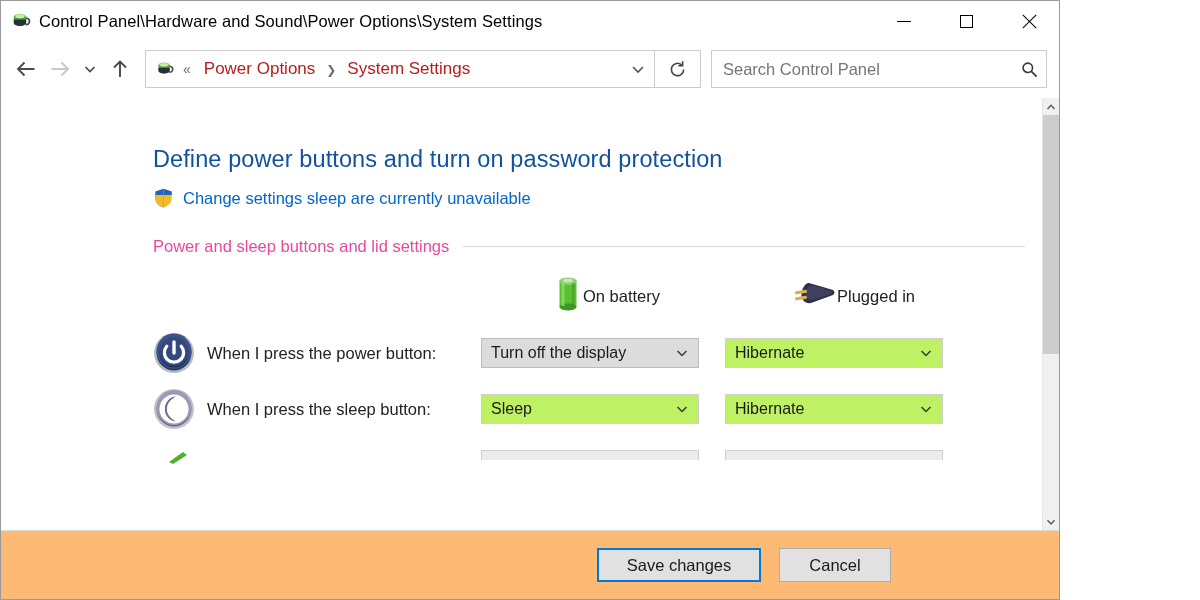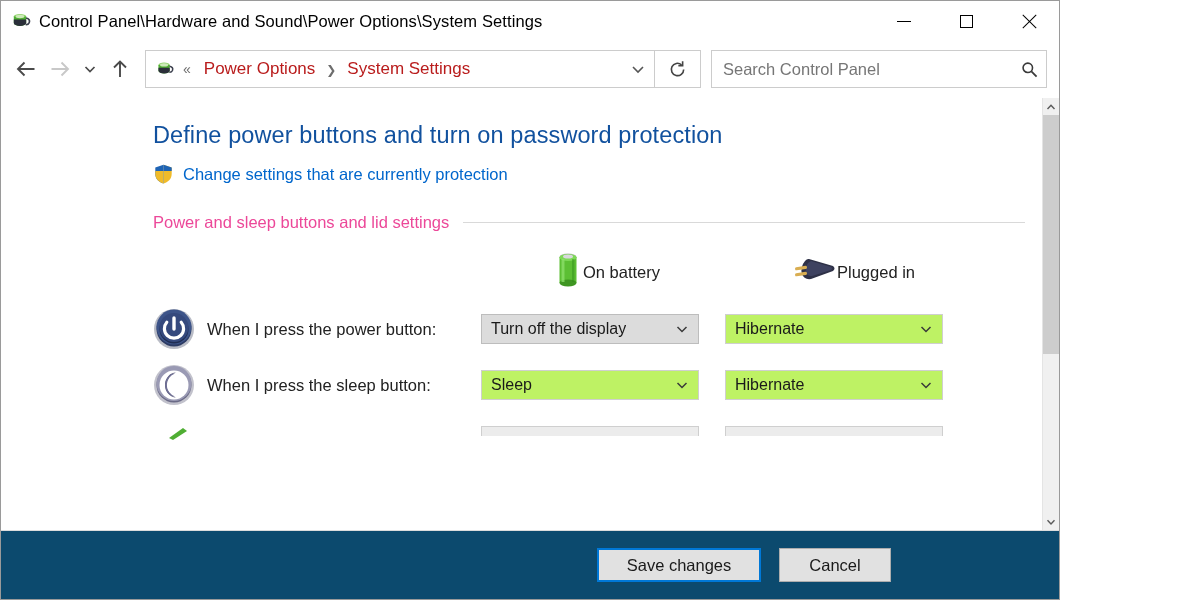--- a/index.html
+++ b/index.html
@@ -117,21 +117,21 @@
     display: flex; min-height: 0;
     border-top: 1px solid #ffffff;
   }
   .content {
     flex: 1 1 auto; position: relative;
     overflow: hidden; background: #ffffff;
     padding: 0 0 0 152px;
   }
   .h1 {
     font-size: 23.5px; color: #11519e; font-weight: 400;
-    margin-top: 24px; letter-spacing: .1px; white-space: nowrap;
+    margin-top: 48px; letter-spacing: .1px; white-space: nowrap;
   }
   .para {
     font-size: 16.5px; color: #222222; line-height: 26px;
     margin-top: 14px; width: 848px;
   }
   .uac-link-row {
     display: flex; align-items: center; margin-top: 14px;
   }
   .shield {
     width: 21px; height: 22px; flex: 0 0 21px; margin-right: 9px;
@@ -214,21 +214,21 @@
   .sb-track { flex: 1 1 auto; position: relative; background: #f0f0f0; }
   .sb-thumb {
     position: absolute; left: 0; right: 0; top: 0;
     height: 60%; background: #cdcdcd;
   }
 
   
   .footer {
     height: 69px; flex: 0 0 69px;
     border-top: 1px solid #dcdcdc;
-    background: #0c4a6e;
+    background: #fdba74;
     display: flex; align-items: center; justify-content: flex-end;
     padding-right: 168px;
   }
   .btn {
     height: 34px; min-width: 96px; padding: 0 16px;
     font-family: "Liberation Sans", sans-serif;
     font-size: 16.5px; color: #1a1a1a;
     background: #e1e1e1; border: 1px solid #adadad;
     display: flex; align-items: center; justify-content: center;
     white-space: nowrap;
@@ -342,21 +342,21 @@
       <div class="uac-link-row">
         <span class="shield">
           <svg width="21" height="22" viewBox="0 0 21 22">
             <path d="M10.5 1 L19.5 4 V11 C19.5 16.5 15 20 10.5 21.3 C6 20 1.5 16.5 1.5 11 V4 Z" fill="#ffffff"></path>
             <path d="M10.5 1.8 L18.7 4.6 V11 C18.7 16 14.7 19.3 10.5 20.5 Z" fill="#f0bb2a"></path>
             <path d="M10.5 1.8 L2.3 4.6 V11 C2.3 16 6.3 19.3 10.5 20.5 Z" fill="#1f64b5"></path>
             <path d="M10.5 1.8 L18.7 4.6 V8 H10.5 Z" fill="#1f64b5"></path>
             <path d="M10.5 8 H2.3 V11 C2.3 16 6.3 19.3 10.5 20.5 Z" fill="#f0bb2a"></path>
           </svg>
         </span>
-        <a class="uac-link" href="#">Change settings that are currently protection</a>
+        <a class="uac-link" href="#">Change settings sleep are currently unavailable</a>
       </div>
 
       <div class="section-head">
         <span class="section-label">Power and sleep buttons and lid settings</span>
         <span class="section-rule"></span>
       </div>
 
       <div class="col-headers">
         <div class="col-head battery">
           <span>

